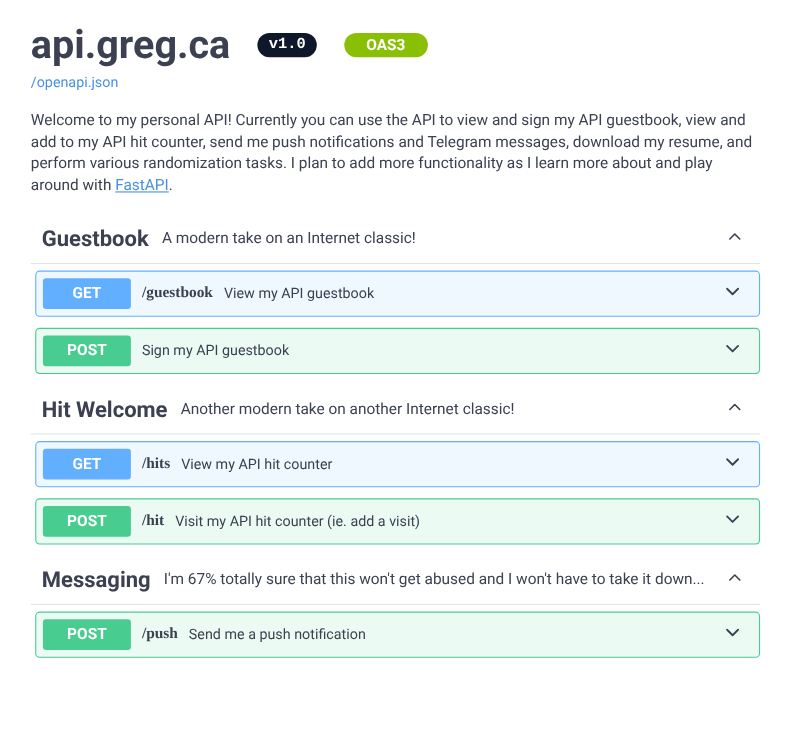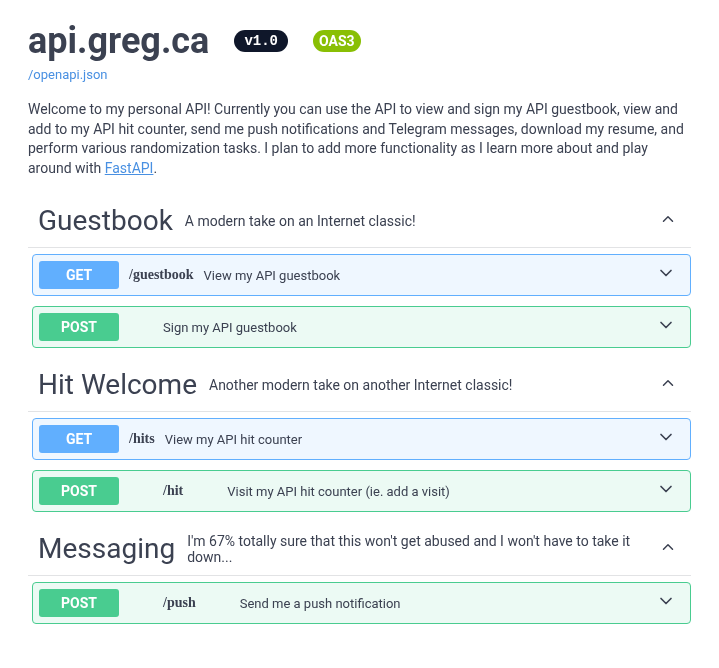--- a/index.html
+++ b/index.html
@@ -27,21 +27,21 @@
     border-radius: 14px;
     padding: 3px 10px;
     font-size: 14px;
     font-weight: 600;
     font-family: Liberation Mono, monospace;
   }
   .oas-badge {
     background: #89bf04;
     color: #fff;
     border-radius: 14px;
-    padding: 3px 6px;
+    padding: 3px 20px;
     font-size: 14px;
     font-weight: 700;
   }
   .spec-link {
     color: #4990e2;
     font-size: 13px;
     text-decoration: none;
     display: inline-block;
     margin-bottom: 18px;
   }
@@ -60,22 +60,22 @@
   }
   .tag-header {
     display: flex;
     align-items: center;
     padding: 10px 14px 10px 10px;
     cursor: pointer;
     border-bottom: 1px solid rgba(59,65,81,0.15);
     margin: 0 0 6px 0;
   }
   .tag-name {
-    font-size: 28px;
-    font-weight: 400;
+    font-size: 20px;
+    font-weight: 700;
     color: #3b4151;
     margin-right: 12px;
   }
   .tag-desc {
     font-size: 14px;
     color: #3b4151;
     flex: 1;
   }
   .chevron {
     width: 18px;
@@ -103,21 +103,20 @@
     padding: 6px 14px 6px 6px;
     cursor: pointer;
   }
   .op-get {
     background: rgba(97,175,254,0.1);
     border: 1px solid #61affe;
   }
   .op-post {
     background: rgba(73,204,144,0.1);
     border: 1px solid #49cc90;
-    gap: 34px;
   }
   .method {
     width: 80px;
     text-align: center;
     color: #fff;
     font-weight: 700;
     font-size: 14px;
     padding: 6px 14px;
     border-radius: 3px;
     margin-right: 10px;

